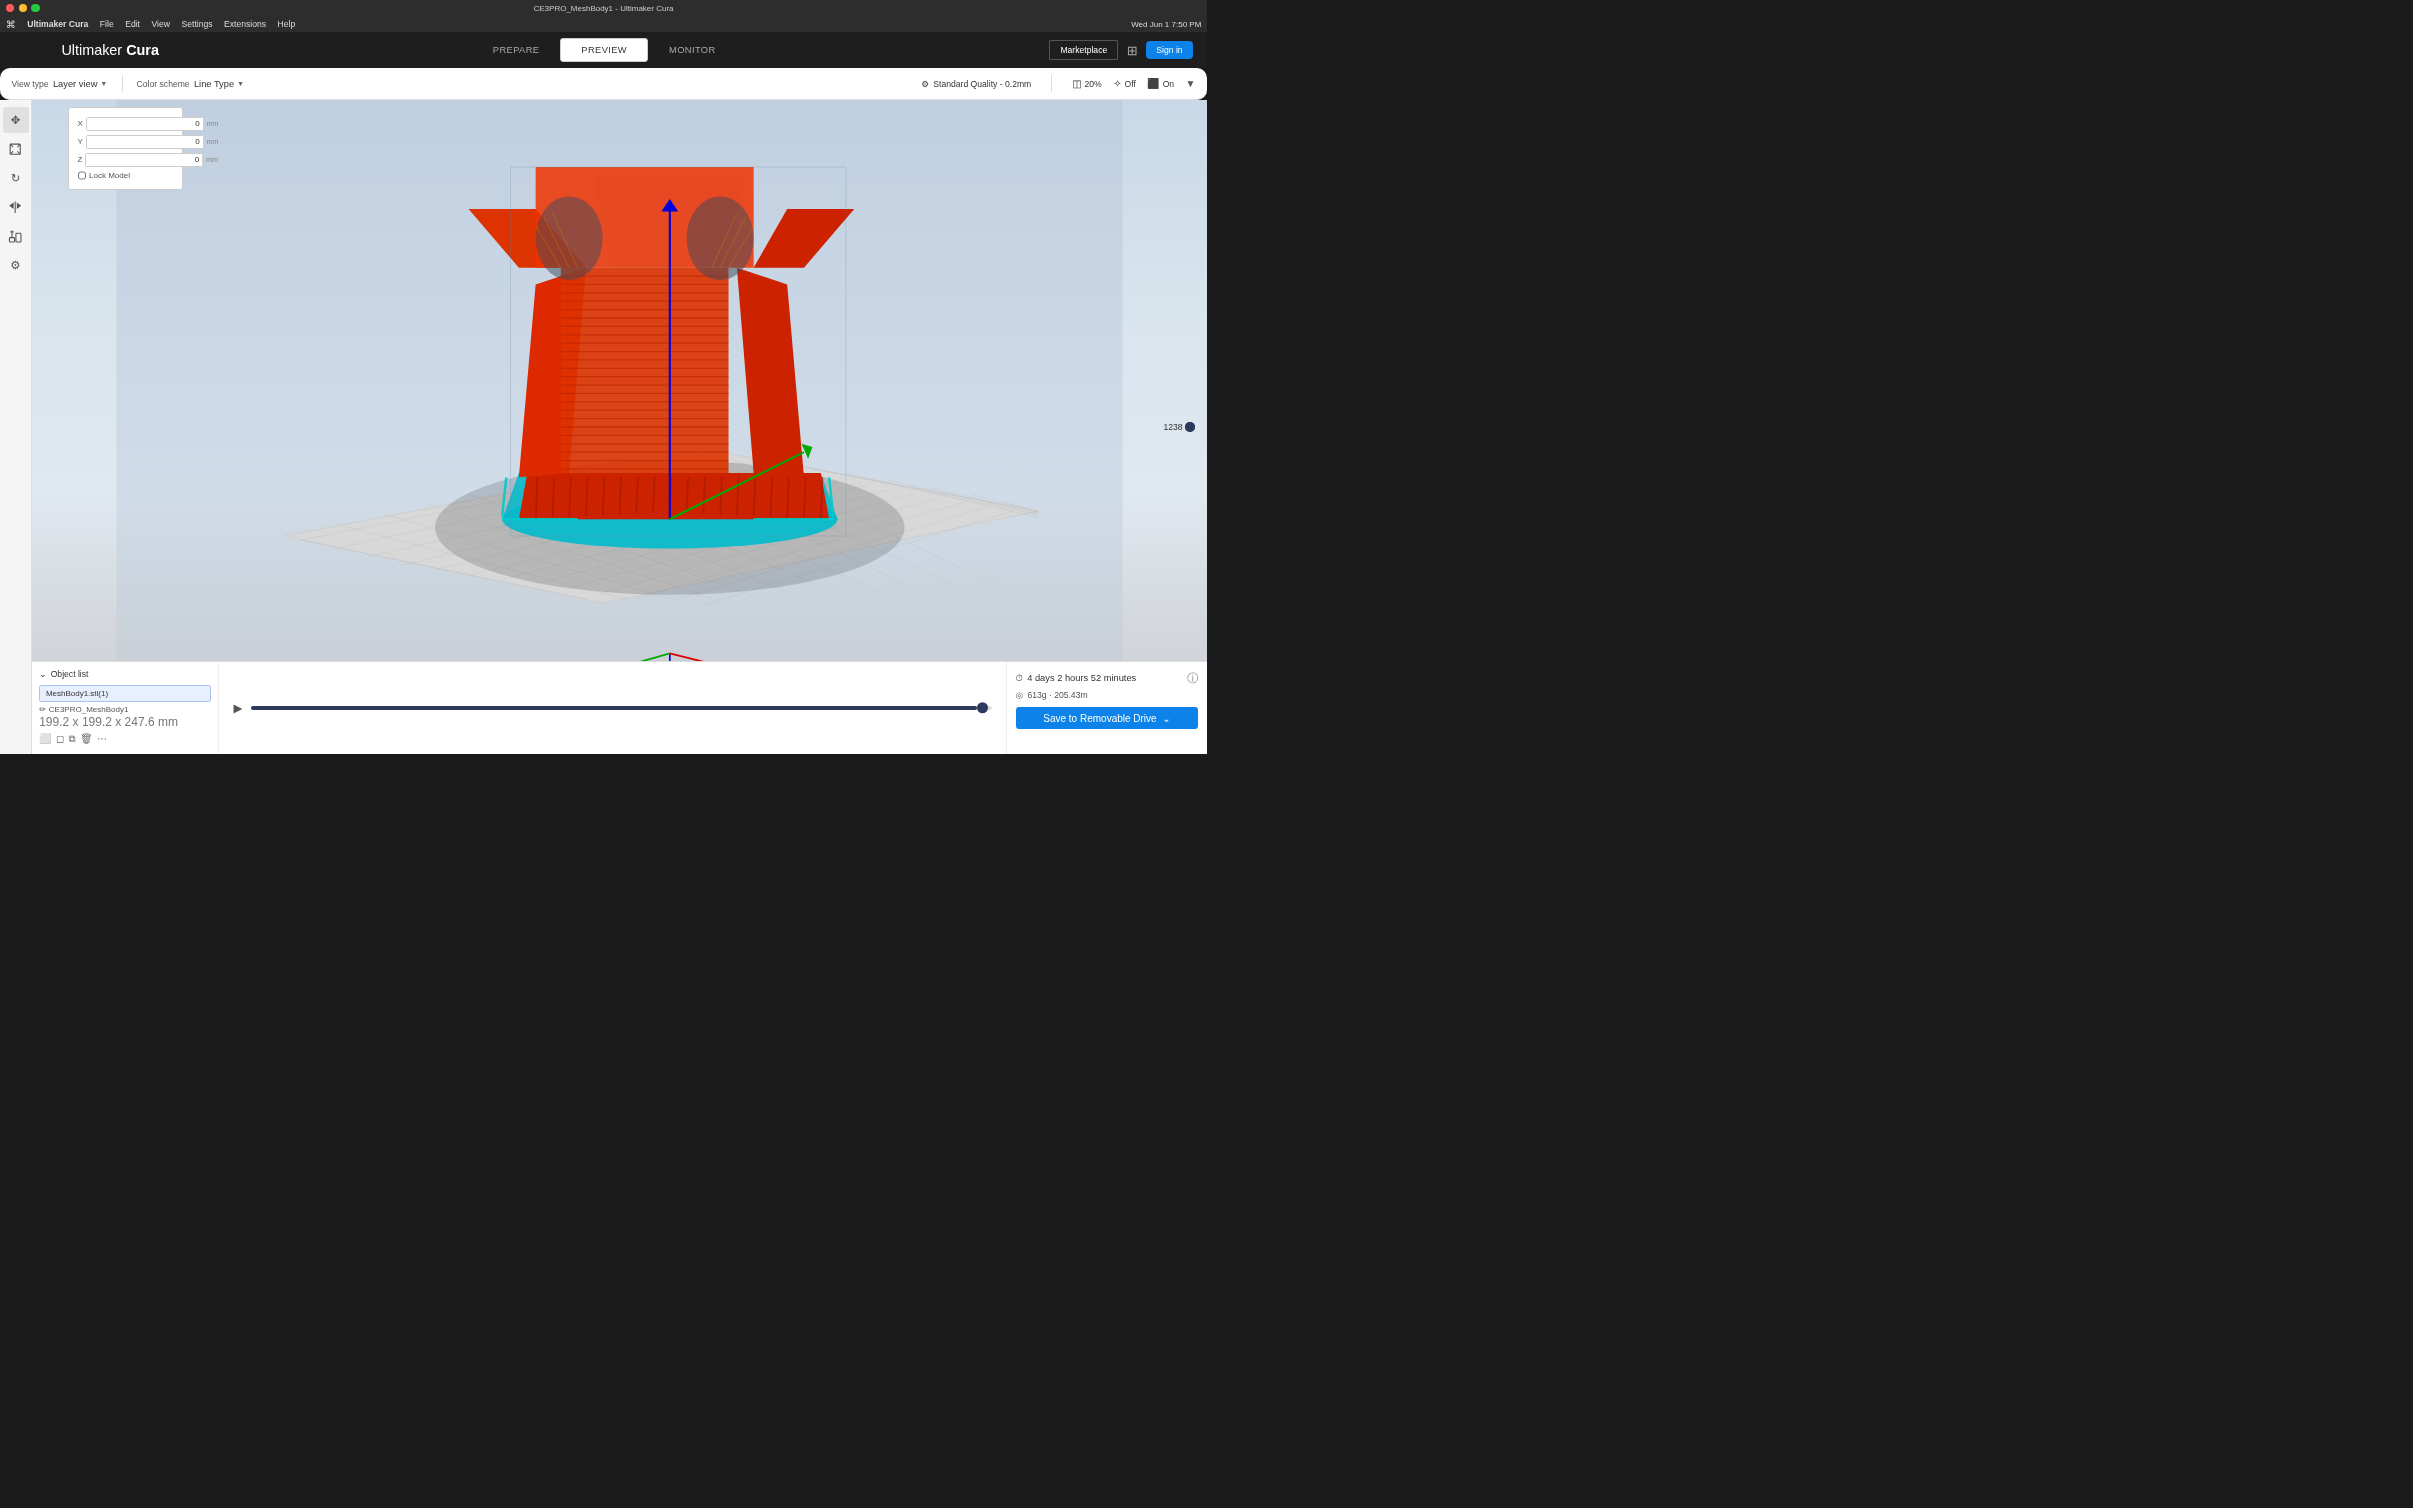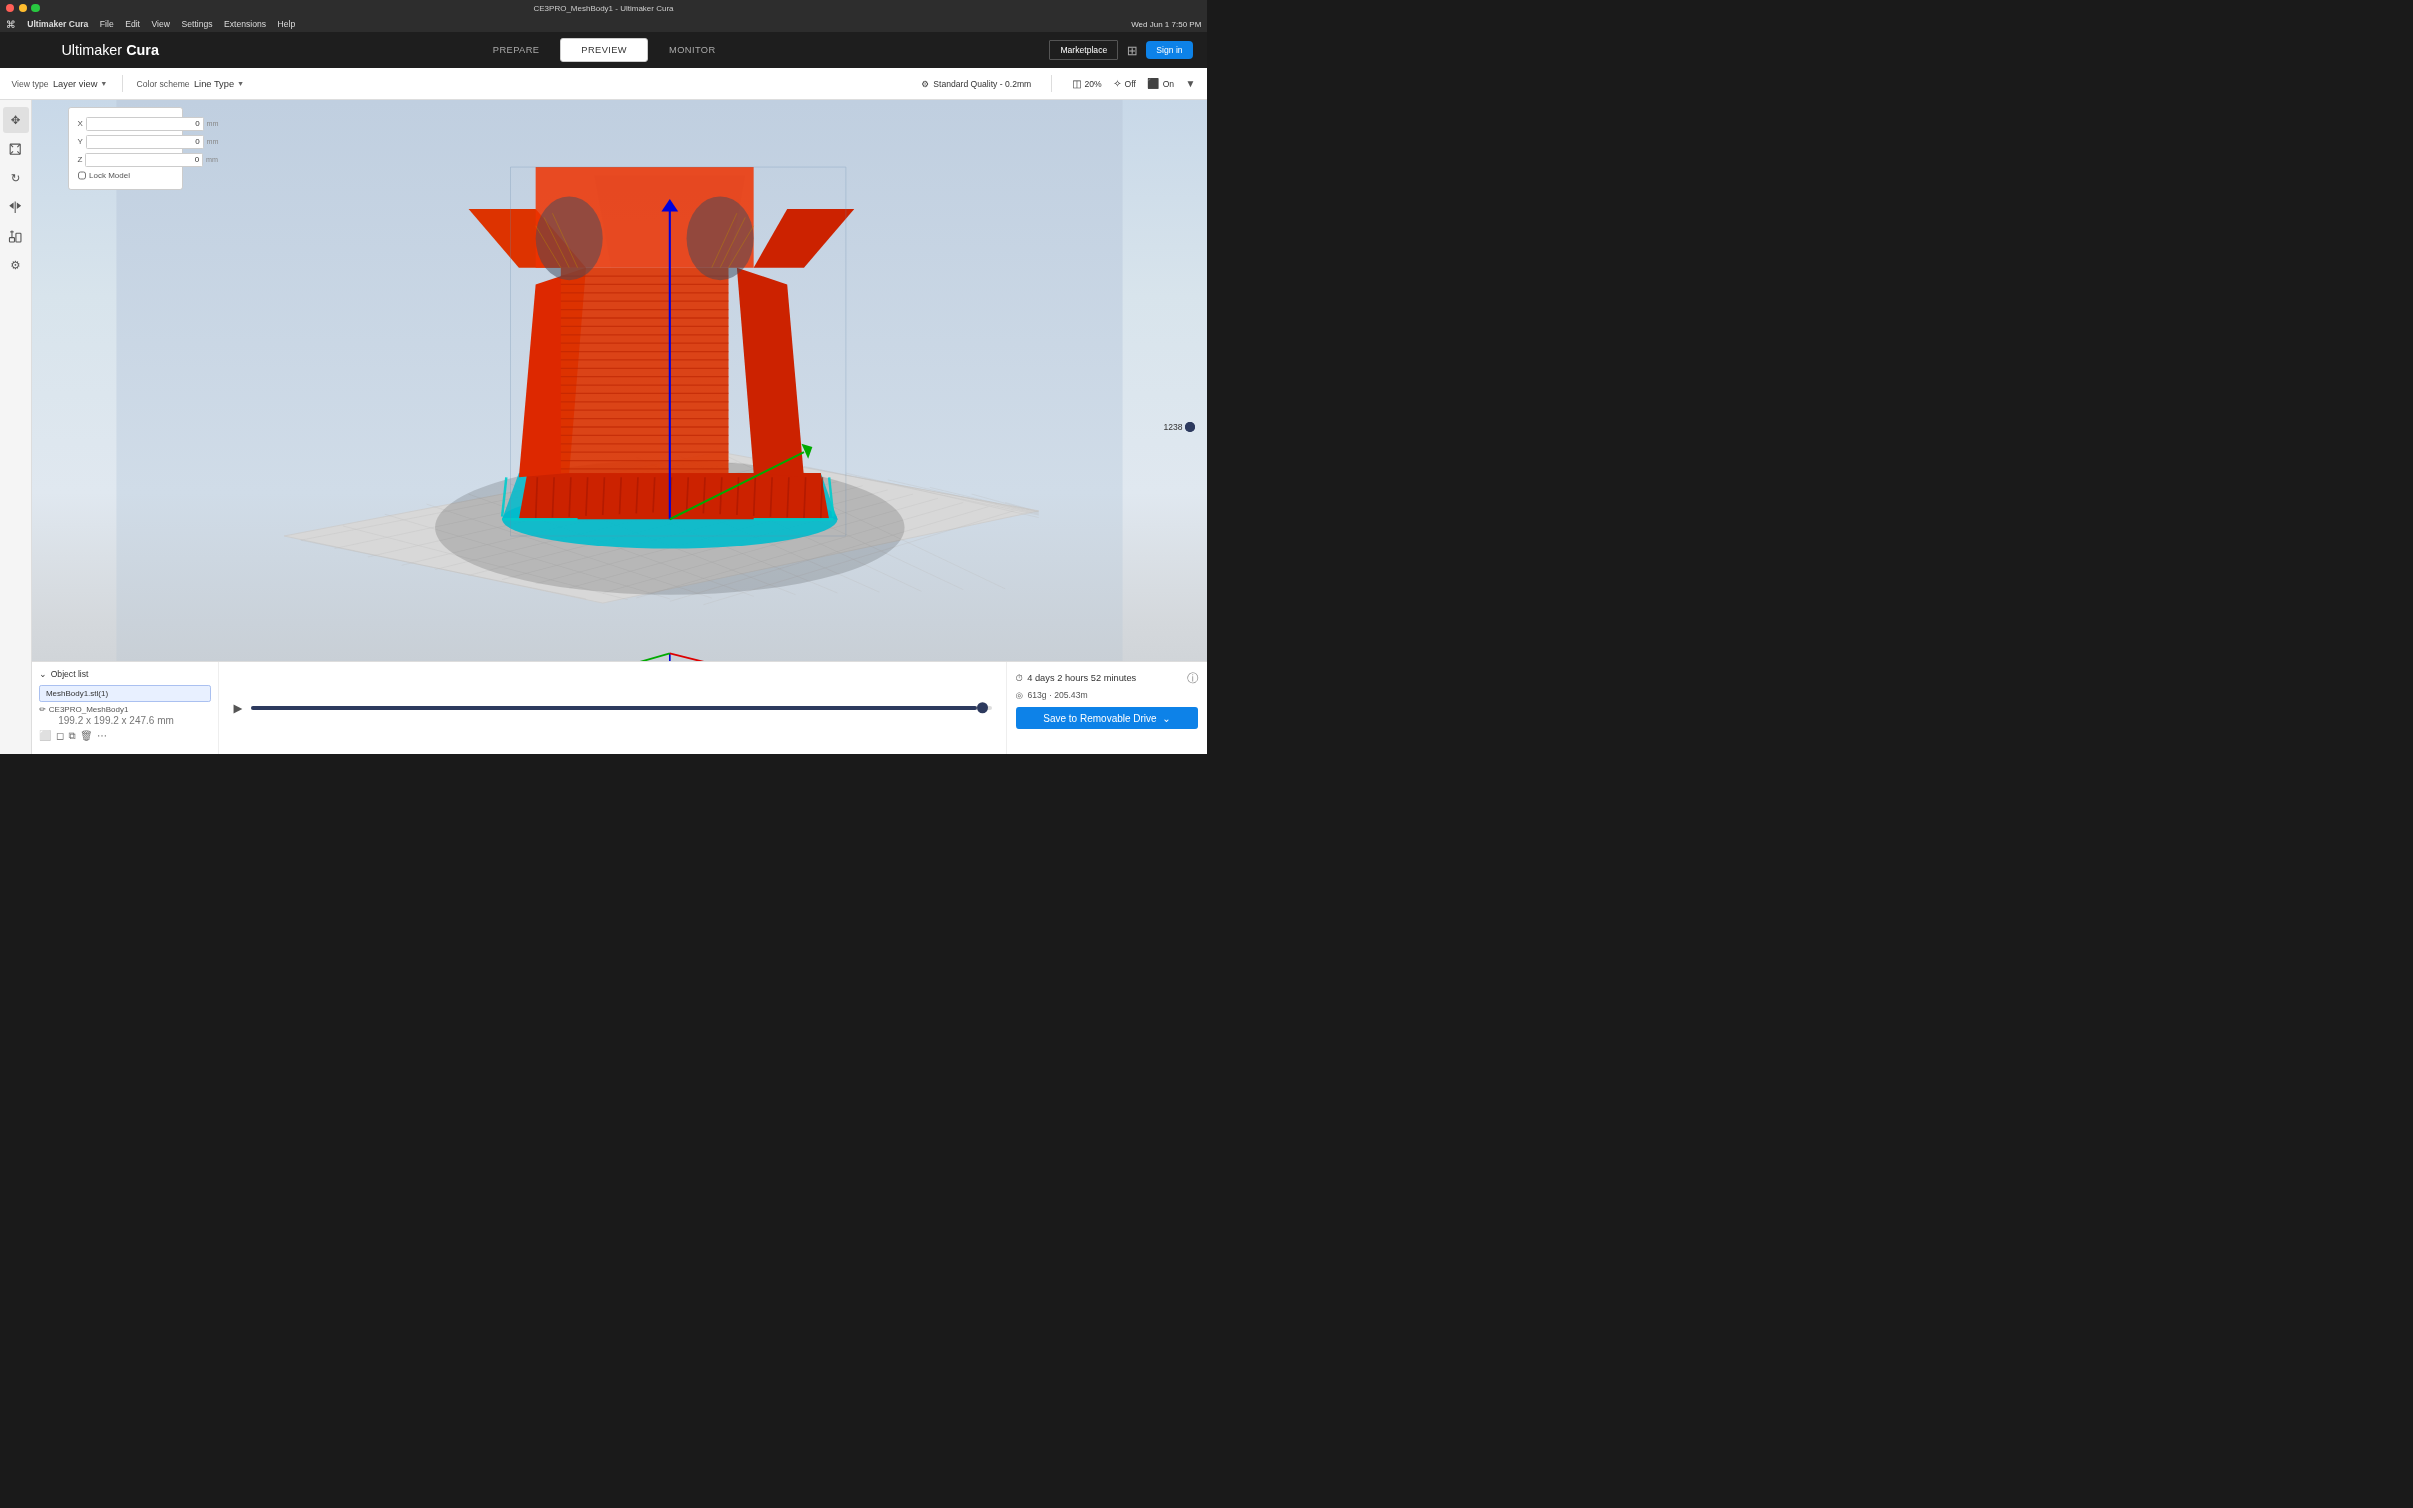--- a/index.html
+++ b/index.html
@@ -77,20 +77,21 @@
 
     
     .toolbar {
       background: white;
       height: 32px;
       display: flex;
       align-items: center;
       padding: 0 11.5px;
       border-bottom: 0.7px solid #ddd;
       gap: 5.7px;
+      border-radius: 10px;
     }
     .toolbar-group {
       display: flex;
       align-items: center;
       gap: 4.3px;
     }
     .toolbar-label { font-size: 8.6px; color: #555; }
     .toolbar-select {
       display: flex;
       align-items: center;
@@ -239,21 +240,21 @@
     .object-item {
       background: #e8f0ff;
       border: 0.7px solid #aac0f0;
       border-radius: 2.2px;
       padding: 2.9px 5.7px;
       font-size: 8px;
       color: #333;
       margin-bottom: 2.9px;
     }
     .object-name { font-size: 8px; color: #555; display: flex; align-items: center; gap: 2.9px; margin-bottom: 1.4px; }
-    .object-dims { font-size: 10px; color: #777; margin-left: 19px; }
+    .object-dims { font-size: 12px; color: #777; }
     .object-icons { display: flex; gap: 4.3px; font-size: 10px; color: #666; margin-top: 4.3px; }
     .object-icon { cursor: pointer; }
 
     
     .playback-bar {
       flex: 1;
       display: flex;
       align-items: center;
       padding: 0 14.4px;
       gap: 8.6px;

